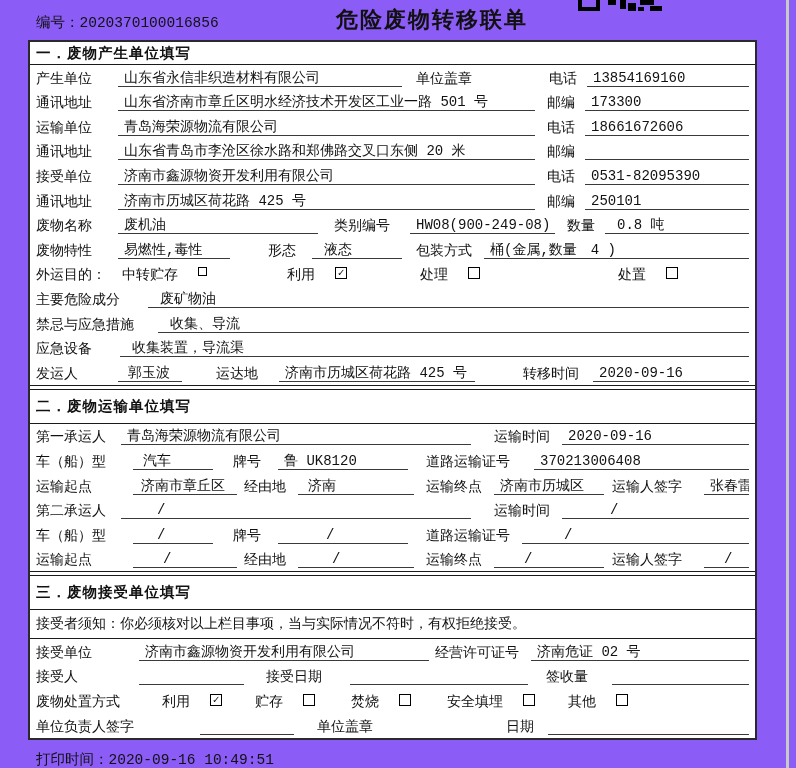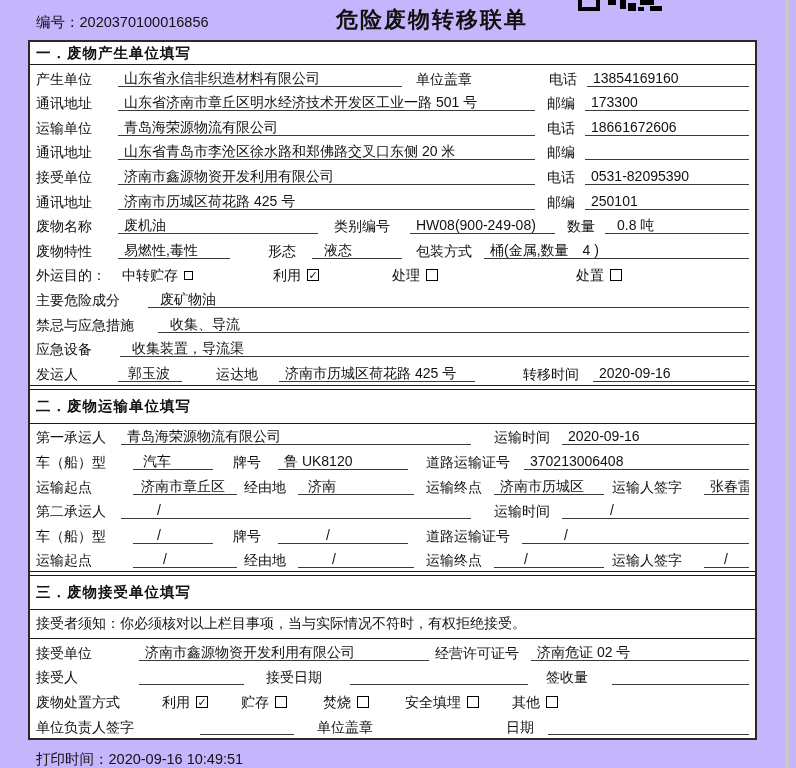--- a/index.html
+++ b/index.html
@@ -1,37 +1,37 @@
 <!DOCTYPE html>
 <html><head>
 <meta charset="utf-8">
 <style>
   html,body{margin:0;padding:0;background:#fff;}
-  .page{position:relative;width:796px;height:768px;background:#c4b5fd;overflow:hidden;
-        font-family:Liberation Sans, sans-serif;color:#111;}
+  .page{position:relative;width:796px;height:768px;background:#8b5cf6;overflow:hidden;
+        font-family:Liberation Mono, monospace;color:#111;}
   
   .serial{position:absolute;left:36px;top:13px;font-size:14.5px;white-space:nowrap;}
   .title{position:absolute;left:336px;top:5px;font-size:22px;font-weight:bold;letter-spacing:2px;white-space:nowrap;}
   .qr{position:absolute;left:578px;top:0;}
   .edge{position:absolute;left:786px;top:0;width:3px;height:768px;background:#c9c9c9;}
   
   .form{position:absolute;left:28px;top:40px;width:725px;border:2px solid #2a2a2a;background:#fff;}
   .sechead{height:23px;box-sizing:border-box;display:flex;align-items:center;padding-left:6px;
            font-weight:bold;font-size:14.5px;border-bottom:1.5px solid #1a1a1a;letter-spacing:1px;}
   .sechead.mid{border-top:1.5px solid #1a1a1a;height:35px;}
   .dbl{height:4px;box-sizing:border-box;border-top:1.2px solid #1a1a1a;}
   .notice{height:29px;box-sizing:border-box;display:flex;align-items:center;padding-left:6px;
           font-size:14px;border-bottom:1.5px solid #1a1a1a;white-space:nowrap;}
   .row{height:24.6px;box-sizing:border-box;display:flex;align-items:flex-end;
        padding:0 6px 3px 6px;font-size:14px;}
   .lb{white-space:nowrap;flex-shrink:0;line-height:16px;}
   .u{border-bottom:1px solid #3a3a3a;white-space:nowrap;padding-left:6px;flex-shrink:0;
      height:17px;line-height:16px;box-sizing:border-box;overflow:hidden;}
   .u.fx{flex:1 1 auto;}
-  .opt{display:flex;align-items:flex-end;flex-shrink:0;}
+  .opt{display:flex;flex-shrink:0;gap:14px;}
   .cb{width:12px;height:12px;box-sizing:border-box;border:1.3px solid #000;display:inline-flex;
       align-items:center;justify-content:center;font-size:11px;line-height:1;margin:0 0 2px 6px;flex-shrink:0;}
   .cb.sm{width:9px;height:9px;margin-bottom:3px;}
   .foot{position:absolute;left:36px;top:750px;font-size:14.5px;white-space:nowrap;}
 </style>
 </head>
 <body>
 
 <div class="page">
 
@@ -172,21 +172,21 @@
       <span class="lb" style="margin-left:23px">运输时间</span>
       <span class="u fx" style="margin-left:12px">2020-09-16</span>
     </div>
 
     <div class="row">
       <span class="lb" style="width:82px">车（船）型</span>
       <span class="u" style="width:80px;margin-left:15px;padding-left:10px">汽车</span>
       <span class="lb" style="margin-left:20px">牌号</span>
       <span class="u" style="width:130px;margin-left:17px">鲁 UK8120</span>
       <span class="lb" style="margin-left:18px">道路运输证号</span>
-      <span class="u fx" style="margin-left:14px">370213006408</span>
+      <span class="u fx" style="margin-left:24px">370213006408</span>
     </div>
 
     <div class="row">
       <span class="lb" style="width:60px">运输起点</span>
       <span class="u" style="width:104px;margin-left:37px;padding-left:8px">济南市章丘区</span>
       <span class="lb" style="margin-left:7px">经由地</span>
       <span class="u" style="width:116px;margin-left:12px;padding-left:10px">济南</span>
       <span class="lb" style="margin-left:12px">运输终点</span>
       <span class="u" style="width:110px;margin-left:12px">济南市历城区</span>
       <span class="lb" style="margin-left:8px">运输人签字</span>

